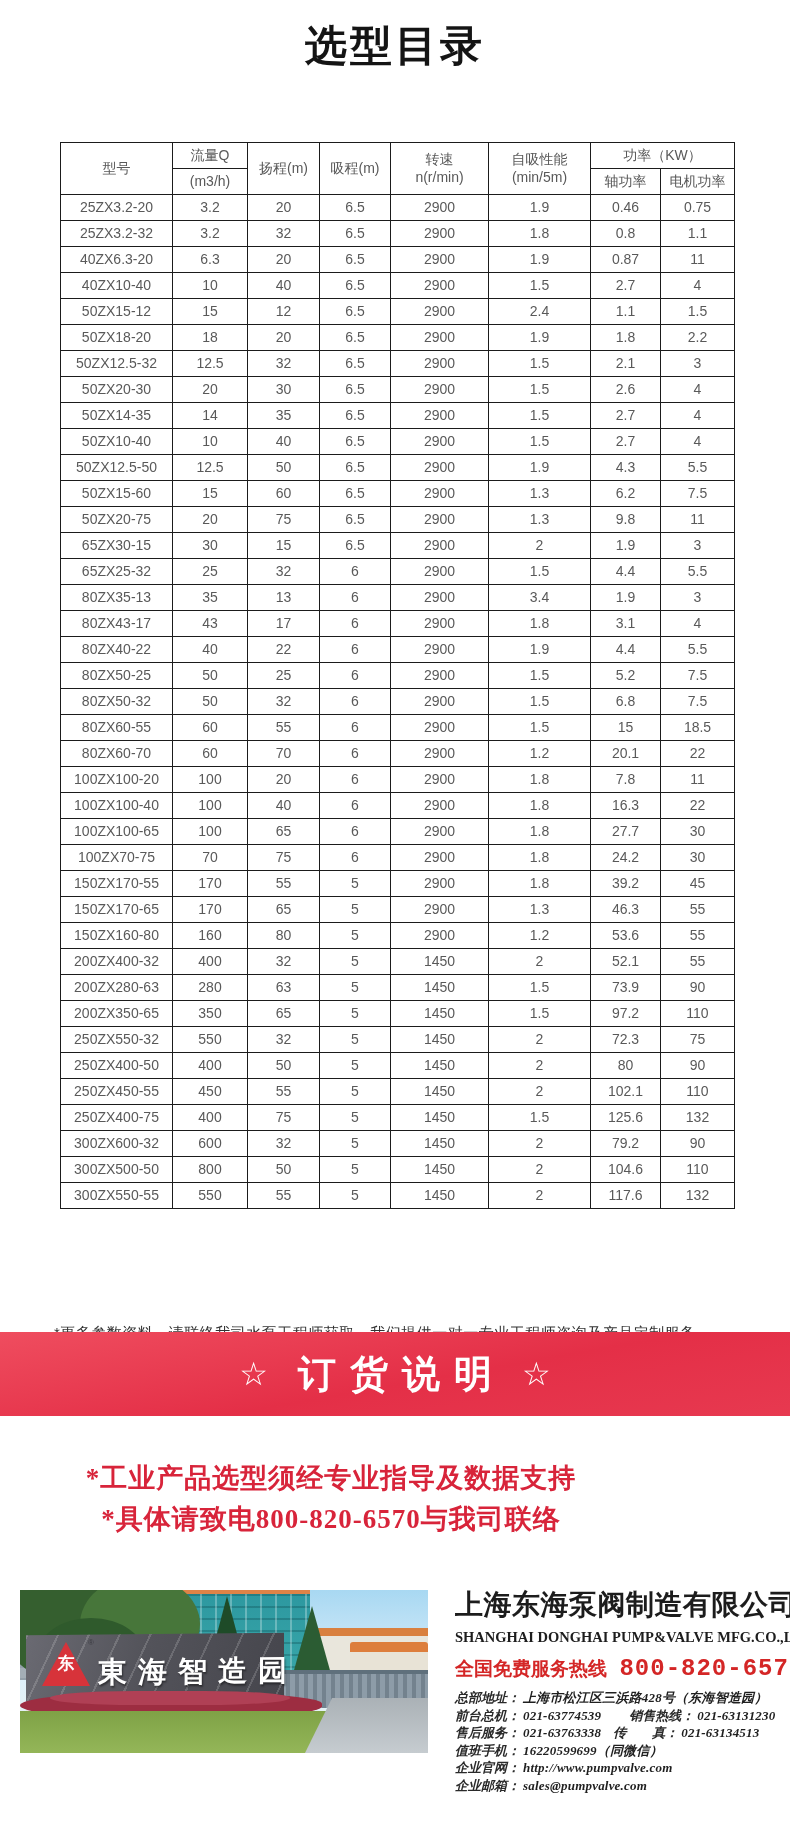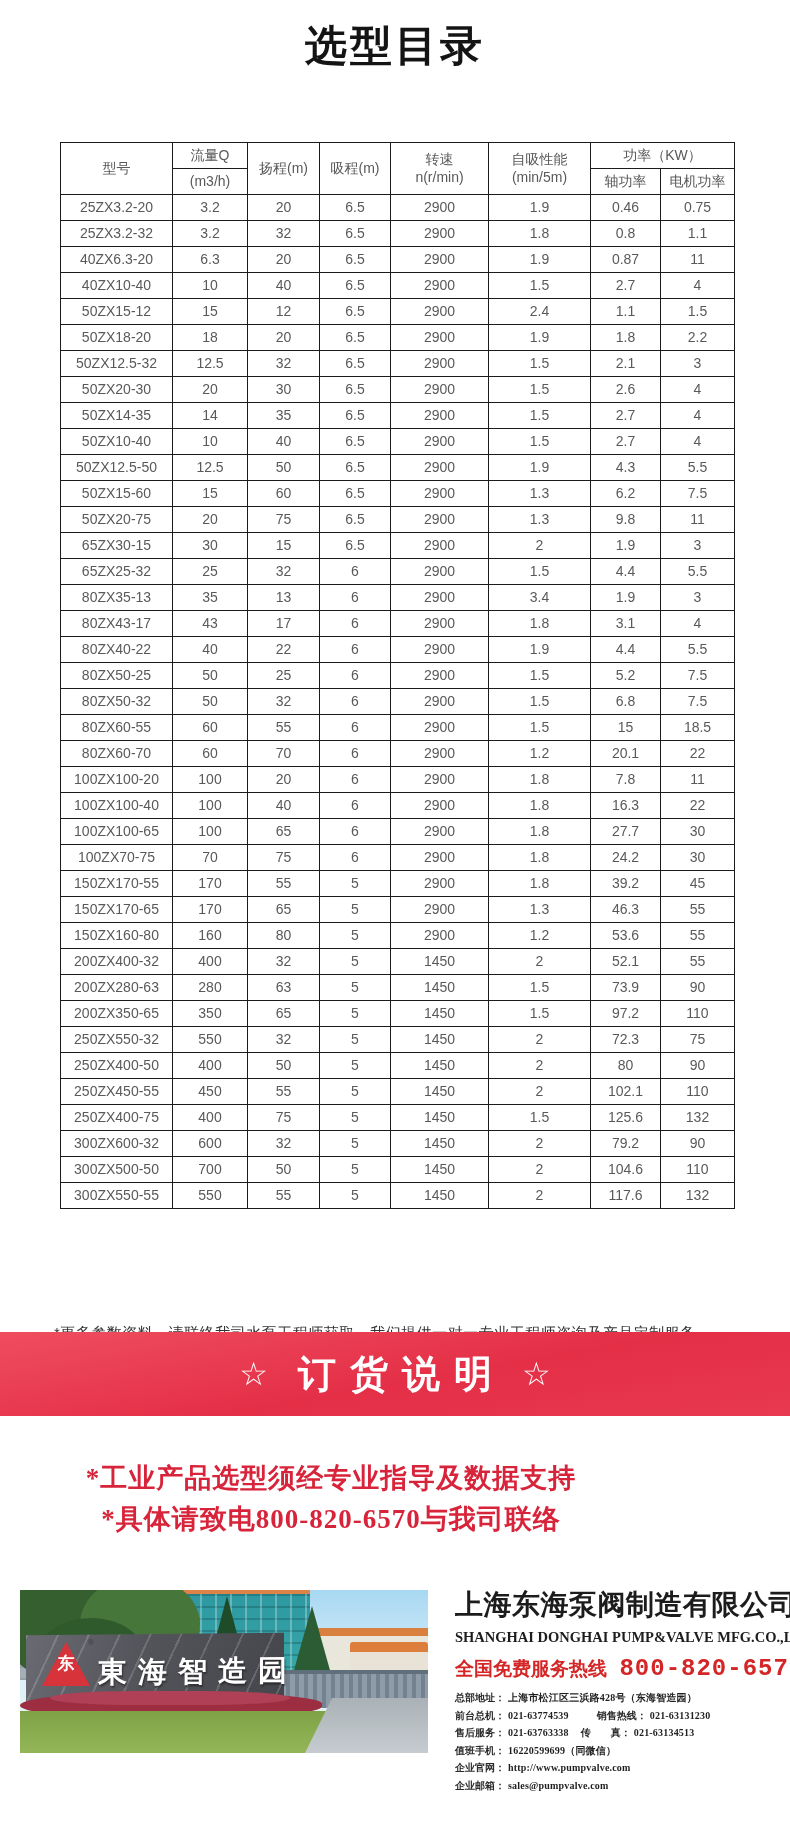--- a/index.html
+++ b/index.html
@@ -91,21 +91,21 @@
   .company{position:absolute;top:1586px;left:455px;width:315px;}
   .co-name-cn{font-size:28px;font-weight:bold;color:#1c1c1c;letter-spacing:0.5px;
     white-space:nowrap;}
   .co-name-en{font-family:"Liberation Serif",serif;font-weight:bold;font-size:14.5px;
     color:#1d1d1d;margin-top:5px;white-space:nowrap;}
   .co-hotline{margin-top:9px;white-space:nowrap;}
   .co-hotline-label{font-size:19px;font-weight:bold;color:#d42626;}
   .co-hotline-num{font-family:Liberation Mono, monospace;font-size:24px;font-weight:bold;
     color:#d42626;margin-left:8px;letter-spacing:1px;}
   .contacts{margin-top:7px;}
-  .contact-line{font-size:10px;line-height:17.6px;white-space:nowrap;color:#262626;}
+  .contact-line{font-size:13px;line-height:17.6px;white-space:nowrap;color:#262626;font-style:italic;}
   .c-label{font-weight:bold;color:#2a2a2a;}
   .c-value{font-family:"Liberation Serif",serif;font-weight:bold;color:#1f1f1f;
     margin-left:3px;letter-spacing:0.2px;}
 </style>
 </head>
 <body>
 
 <div class="page">
 
   <div class="page-title">选型目录</div>
@@ -510,21 +510,21 @@
             <td>600</td>
             <td>32</td>
             <td>5</td>
             <td>1450</td>
             <td>2</td>
             <td>79.2</td>
             <td>90</td>
           </tr>
           <tr>
             <td>300ZX500-50</td>
-            <td>700</td>
+            <td>800</td>
             <td>50</td>
             <td>5</td>
             <td>1450</td>
             <td>2</td>
             <td>104.6</td>
             <td>110</td>
           </tr>
           <tr>
             <td>300ZX550-55</td>
             <td>550</td>

